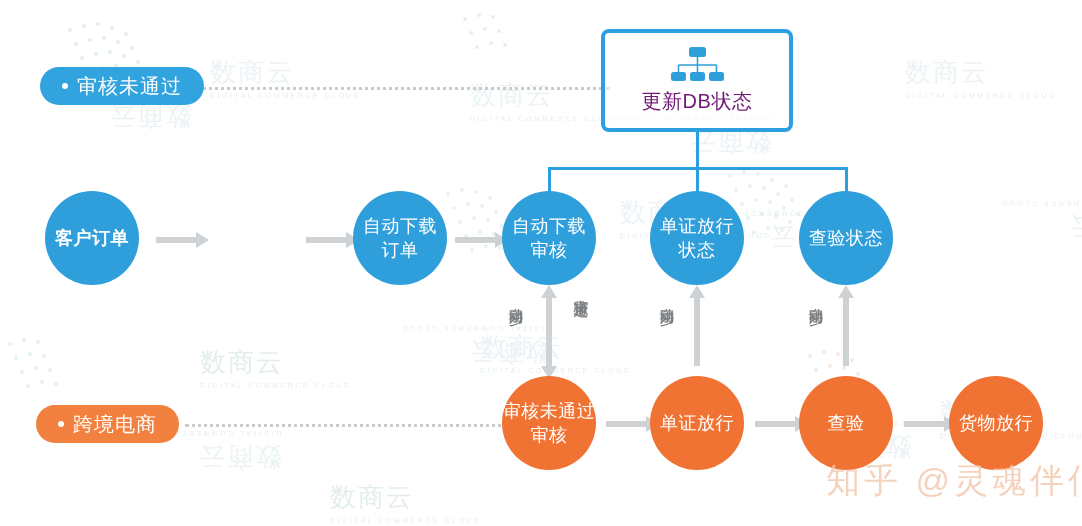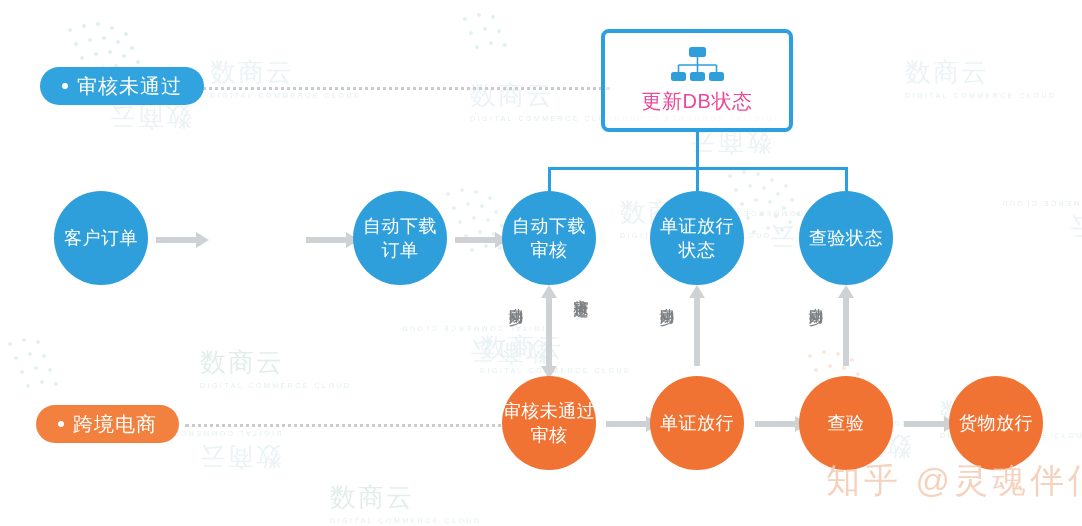--- a/index.html
+++ b/index.html
@@ -34,21 +34,21 @@
   .pill.blue{background:#31a3de;}
   .pill.orange{background:#f2803f;}
 
   
   .rail{position:absolute;height:0;border-top:3px dotted #c9ccce;}
 
   
   .dbbox{position:absolute;box-sizing:border-box;border:4px solid #2b9fe0;
          border-radius:8px;background:rgba(255,255,255,.55);
          display:flex;flex-direction:column;align-items:center;justify-content:center;}
-  .dbbox .label{color:#ec4899;font-size:20px;letter-spacing:.5px;margin-top:2px;}
+  .dbbox .label{color:#701a75;font-size:20px;letter-spacing:.5px;margin-top:2px;}
 
   
   .circ{position:absolute;border-radius:50%;display:flex;align-items:center;
         justify-content:center;text-align:center;color:#fff;font-size:18px;
         line-height:24px;letter-spacing:.5px;box-sizing:border-box;}
   .circ.blue{background:#2f9fdb;}
   .circ.orange{background:#f07333;}
 
   
   .vline{position:absolute;background:#2b9fe0;width:3px;}
@@ -310,21 +310,21 @@
     <svg width="62" height="40" viewBox="0 0 62 40">
       <rect x="23" y="1" width="17" height="10" rx="2.5" fill="#2f9fdb"></rect>
       <path d="M31.5 11 V19 M12.5 19 H50.5 M12.5 19 V26 M31.5 19 V26 M50.5 19 V26" stroke="#2f9fdb" stroke-width="1.6" fill="none"></path>
       <rect x="5" y="26" width="15" height="9" rx="2.5" fill="#2f9fdb"></rect>
       <rect x="24" y="26" width="15" height="9" rx="2.5" fill="#2f9fdb"></rect>
       <rect x="43" y="26" width="15" height="9" rx="2.5" fill="#2f9fdb"></rect>
     </svg>
     <div class="label">更新DB状态</div>
   </div>
 
-  <div class="circ blue" style="left:54px;top:191px;width:94px;height:94px;">
+  <div class="circ blue" style="left:45px;top:191px;width:94px;height:94px;font-weight:bold;">
     <span>客户订单</span>
   </div>
 
 
   <div class="circ blue" style="left:353px;top:191px;width:94px;height:94px;">
     <span>
       <span>自动下载</span><br>
       <span>订单</span>
     </span>
   </div>

